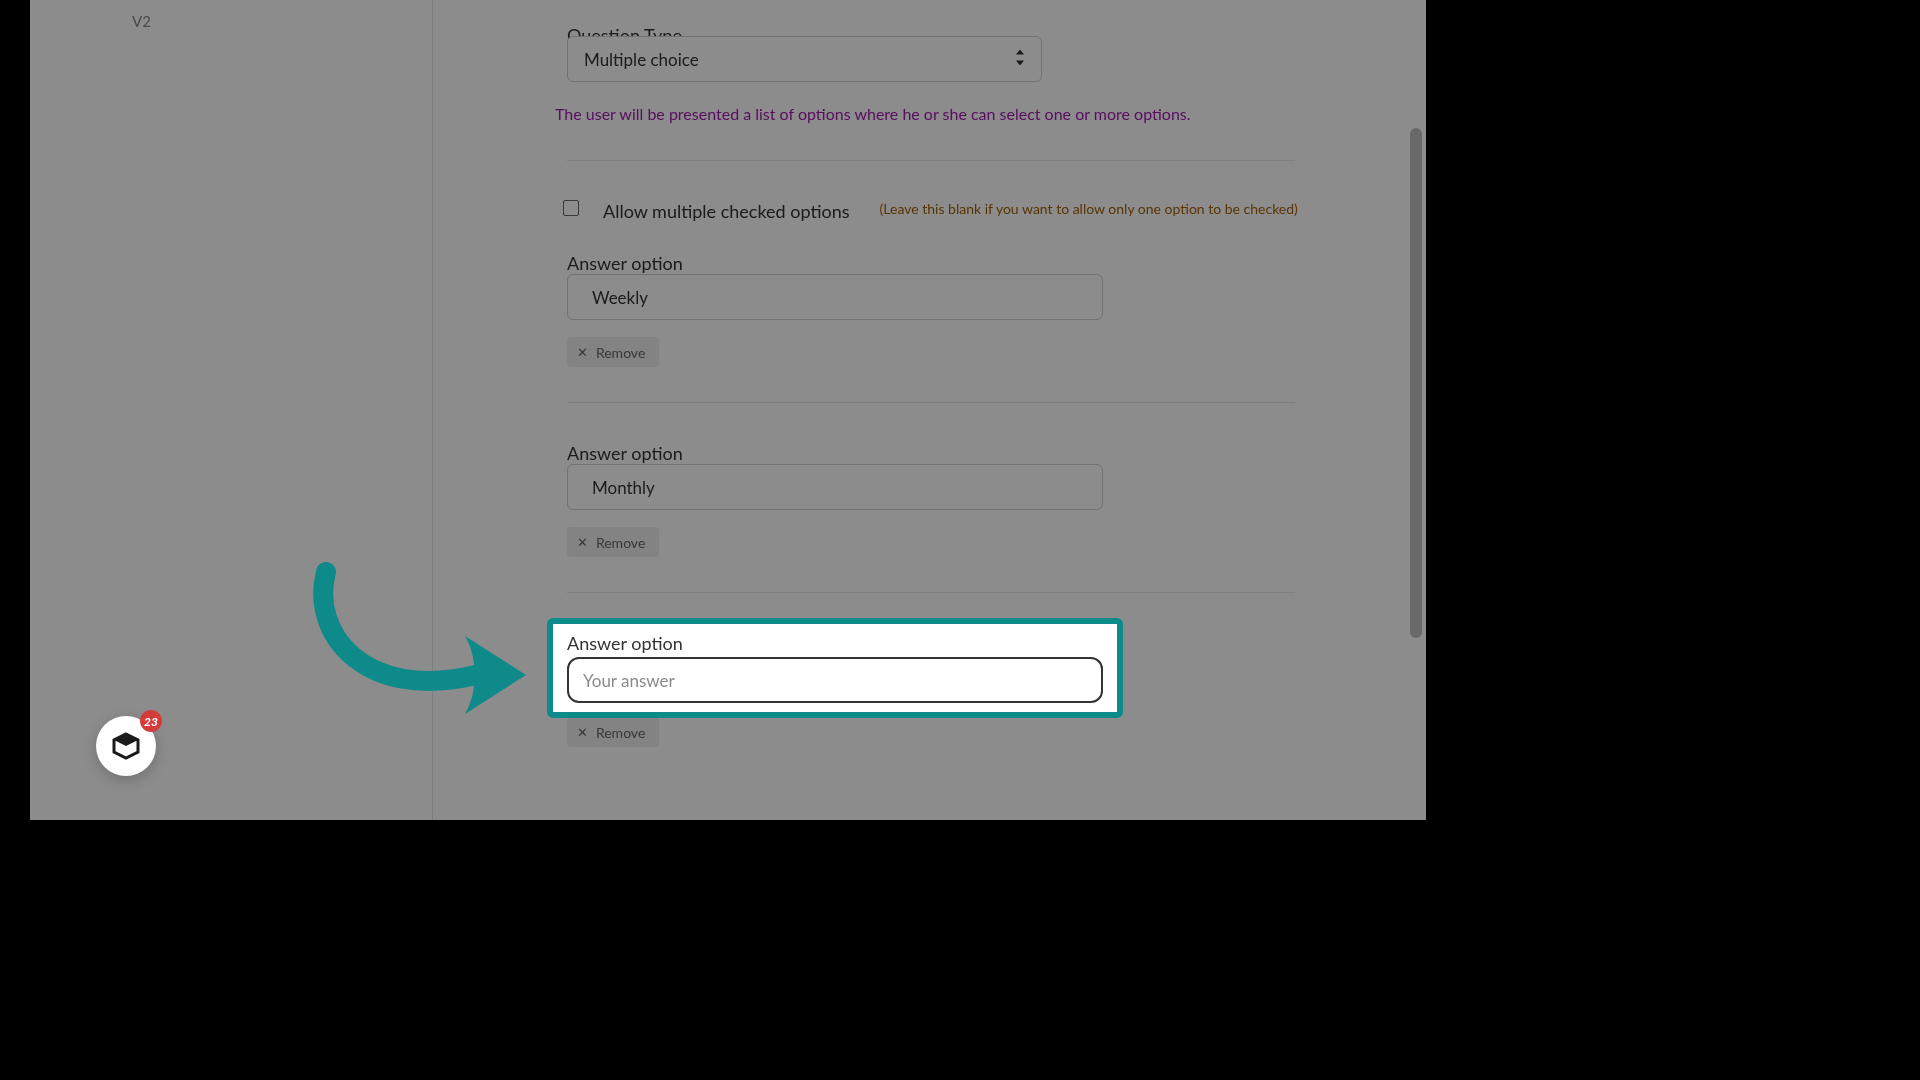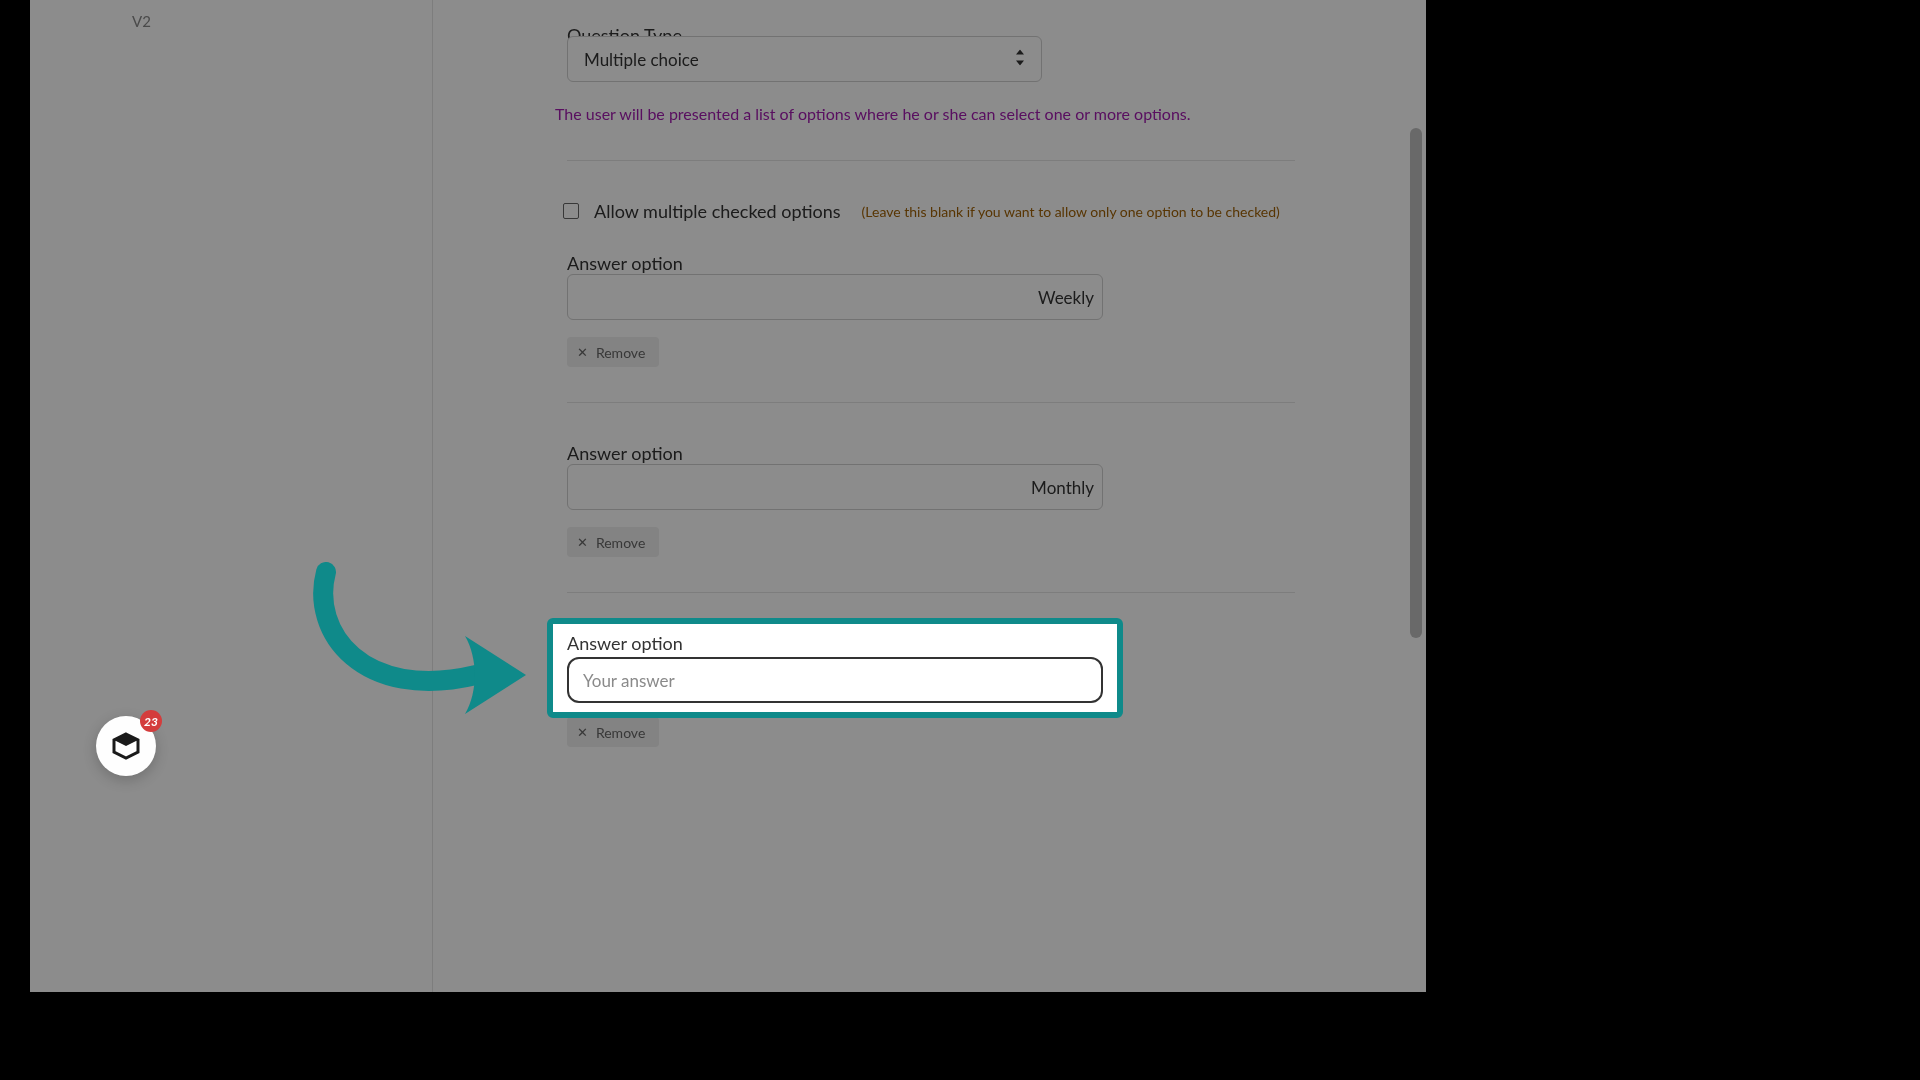--- a/index.html
+++ b/index.html
@@ -9,21 +9,21 @@
     height: 1080px;
     font-family: Lato, "Helvetica Neue", Arial, sans-serif;
     background: #000;
     overflow: hidden;
   }
   .stage {
     position: absolute;
     left: 30px;
     top: 0;
     width: 1396px;
-    height: 992px;
+    height: 820px;
     background: #ffffff;
   }
   .dim {
     position: absolute;
     inset: 0;
     background: rgba(0,0,0,0.45);
     pointer-events: none;
   }
   
   .sidebar {
@@ -90,22 +90,21 @@
     top: 104px;
     font-size: 16px;
     color: #a21caf;
   }
   
   .allow-row {
     position: absolute;
     left: 533px;
     top: 200px;
     display: flex;
-    align-items: center;
-    gap: 15px;
+    gap: 24px;
   }
   .allow-row .box {
     width: 14px;
     height: 14px;
     border: 1px solid #666666;
     border-radius: 2px;
     background: #ffffff;
   }
   .allow-row .allow-label {
     font-size: 18px;
@@ -122,27 +121,26 @@
     left: 537px;
   }
   .ans-input {
     position: absolute;
     left: 537px;
     width: 536px;
     height: 46px;
     border: 1px solid #cfcfcf;
     border-radius: 6px;
     box-sizing: border-box;
-    padding: 0 8px;
+    padding: 0 24px;
     font-size: 17px;
     color: #333333;
     display: flex;
     align-items: center;
     background: #fff;
-    justify-content: flex-end;
   }
   .remove-btn {
     position: absolute;
     left: 537px;
     height: 30px;
     border-radius: 4px;
     background: #eeeeee;
     display: flex;
     align-items: center;
     padding: 0 14px 0 10px;

